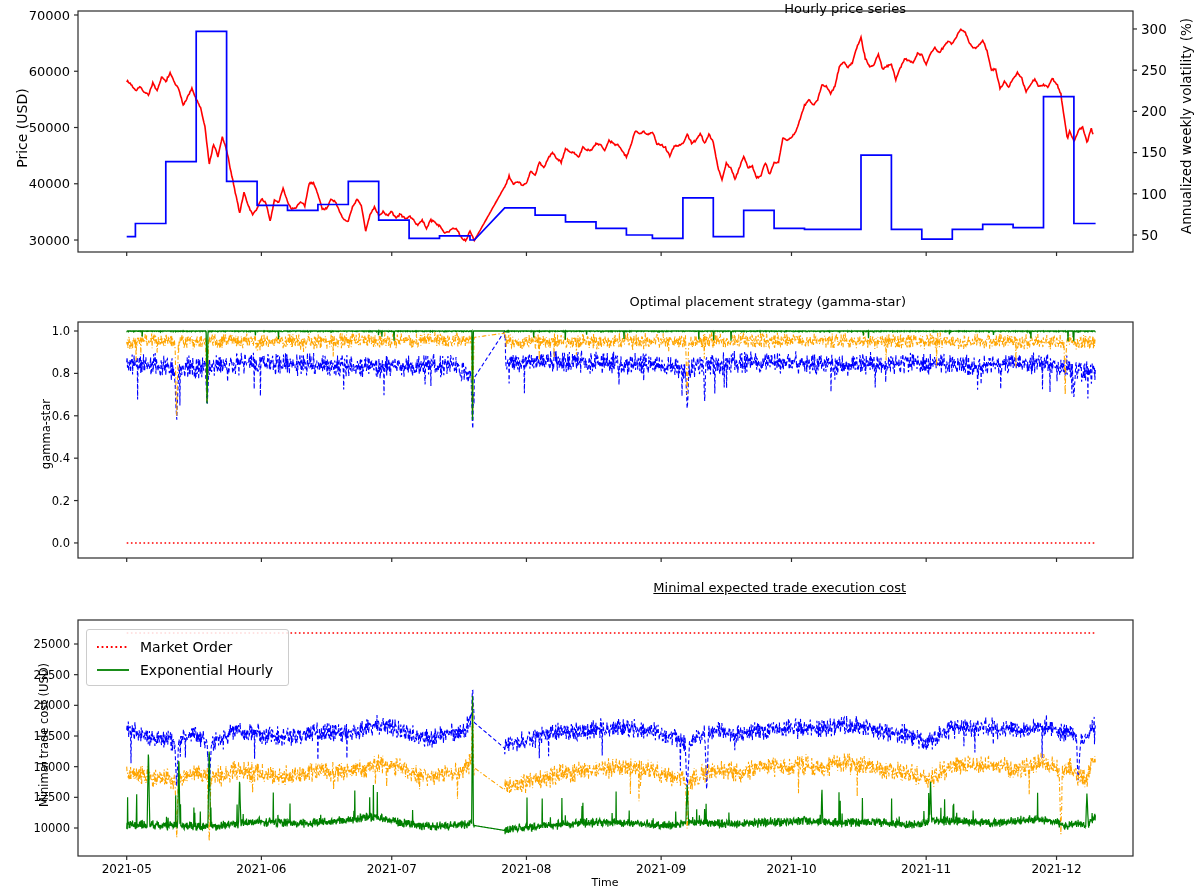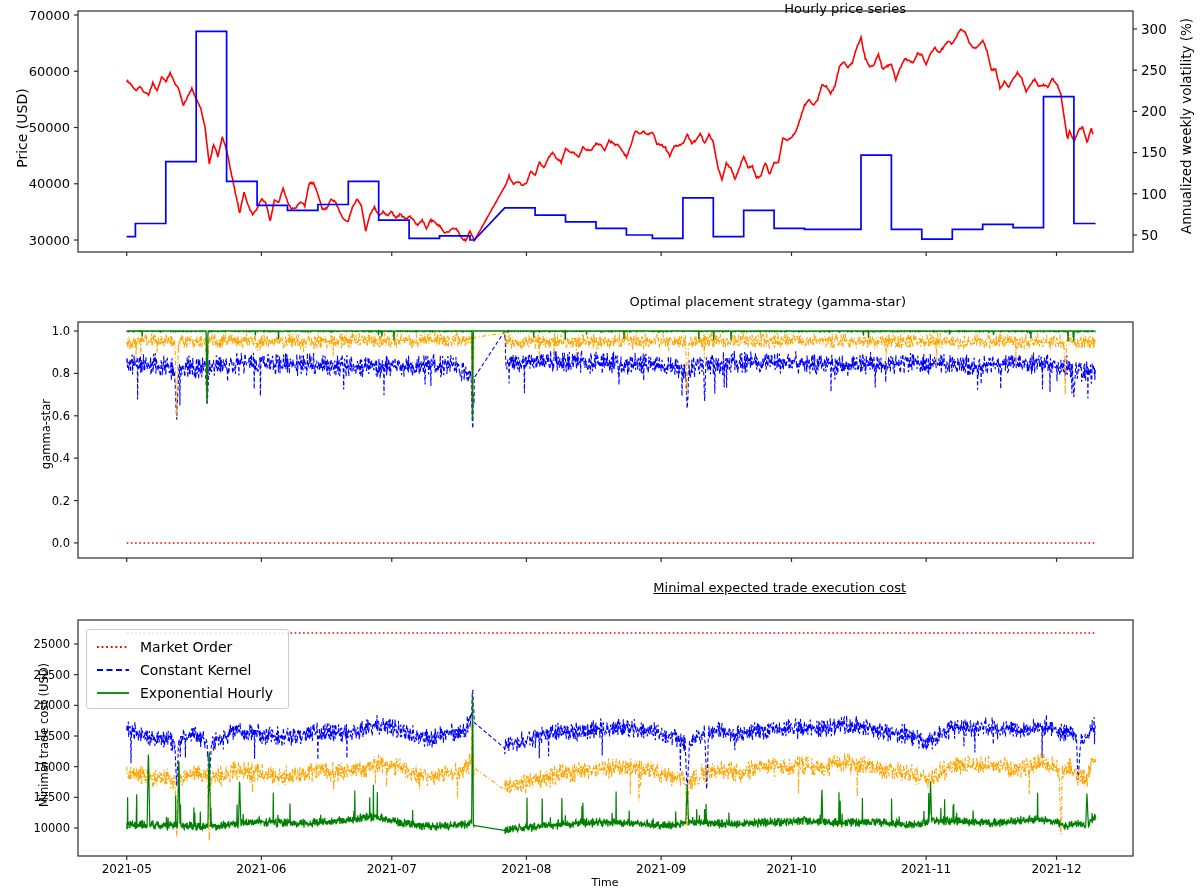--- a/index.html
+++ b/index.html
@@ -164,24 +164,18 @@
 
   <div id="legend">
       <div class="lg-row">
         <svg width="34" height="14">
           <path d="M1 7 L33 7" stroke="#ff0000" stroke-width="1.8" fill="none" stroke-dasharray="1.8 2.8"></path>
         </svg>
         <span class="lg-label">Market Order</span>
       </div>
       <div class="lg-row">
         <svg width="34" height="14">
-          <path d="M1 7 L33 7" stroke="#0000ff" stroke-width="1.8" fill="none" stroke-dasharray="6 3.5"></path>
-        </svg>
-        <span class="lg-label">Constant Kernel</span>
-      </div>
-      <div class="lg-row">
-        <svg width="34" height="14">
           <path d="M1 7 L33 7" stroke="#008000" stroke-width="1.8" fill="none"></path>
         </svg>
         <span class="lg-label">Exponential Hourly</span>
       </div>
     </div>
 </div>
 
 </body></html>

